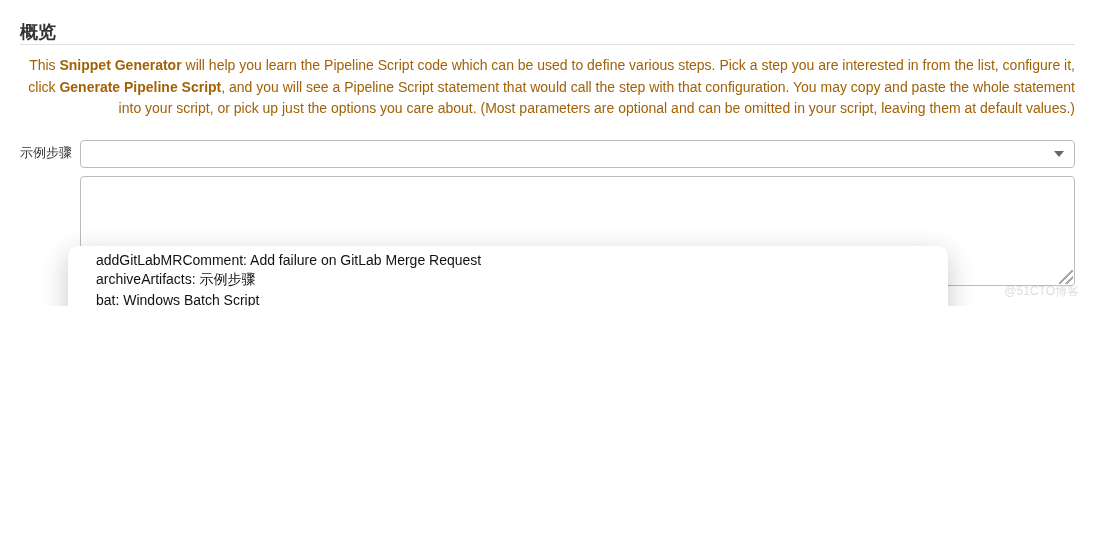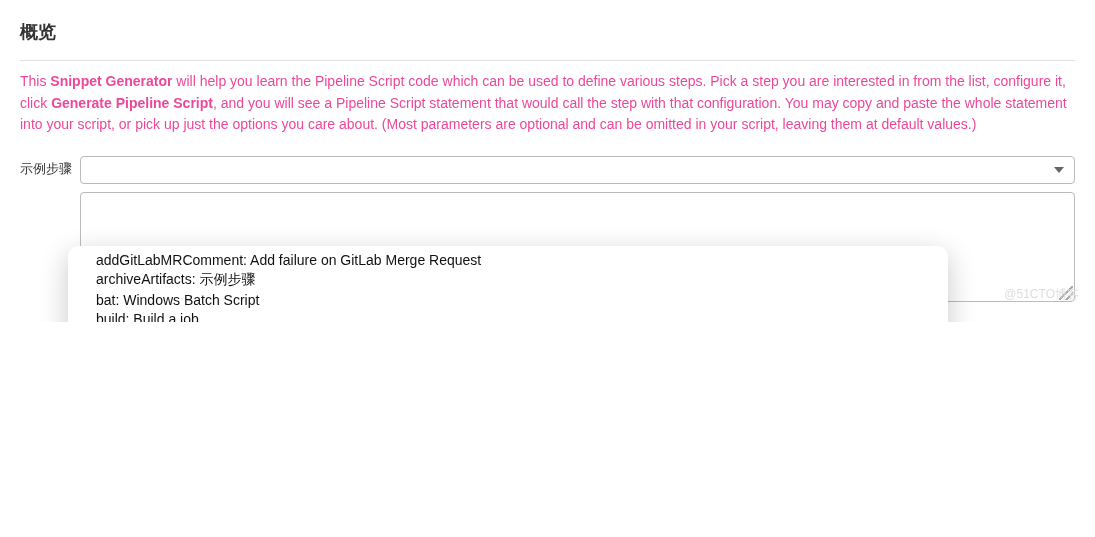--- a/index.html
+++ b/index.html
@@ -10,27 +10,28 @@
       background: #fff;
       padding: 20px;
       width: 1095px;
       position: relative;
     }
     h2.section {
       font-size: 18px;
       font-weight: 700;
       color: #333;
       margin-bottom: 8px;
-      padding-bottom: 16px;
+      padding-bottom: 0;
       border-bottom: 1px solid #e0e0e0;
     }
     .overview-text {
-      color: #ec4899;
+      color: #a16207;
       line-height: 1.55;
       margin: 10px 0 20px 0;
+      text-align: right;
     }
     .overview-text strong { font-weight: 700; }
     .steps-section { margin-top: 10px; }
     .field-row {
       display: flex;
       align-items: flex-start;
       margin-top: 14px;
     }
     .field-label {
       width: 60px;
@@ -112,21 +113,21 @@
     .red-box {
       position: absolute;
       border: 3px solid #ff3a1f;
       border-radius: 6px;
       pointer-events: none;
       z-index: 20;
     }
     .watermark {
       position: absolute;
       right: 16px;
-      bottom: 19px;
+      bottom: 6px;
       font-size: 12px;
       color: #ddd;
     }
   </style>
 </head>
 <body>
 
 <h2 class="section">概览</h2>
 <p class="overview-text">
   <span>This </span><strong>Snippet Generator</strong><span> will help you learn the Pipeline Script code which can be used to define various steps. Pick a step you are interested in from the list, configure it, click </span><strong>Generate Pipeline Script</strong><span>, and you will see a Pipeline Script statement that would call the step with that configuration. You may copy and paste the whole statement into your script, or pick up just the options you care about. (Most parameters are optional and can be omitted in your script, leaving them at default values.)</span>

